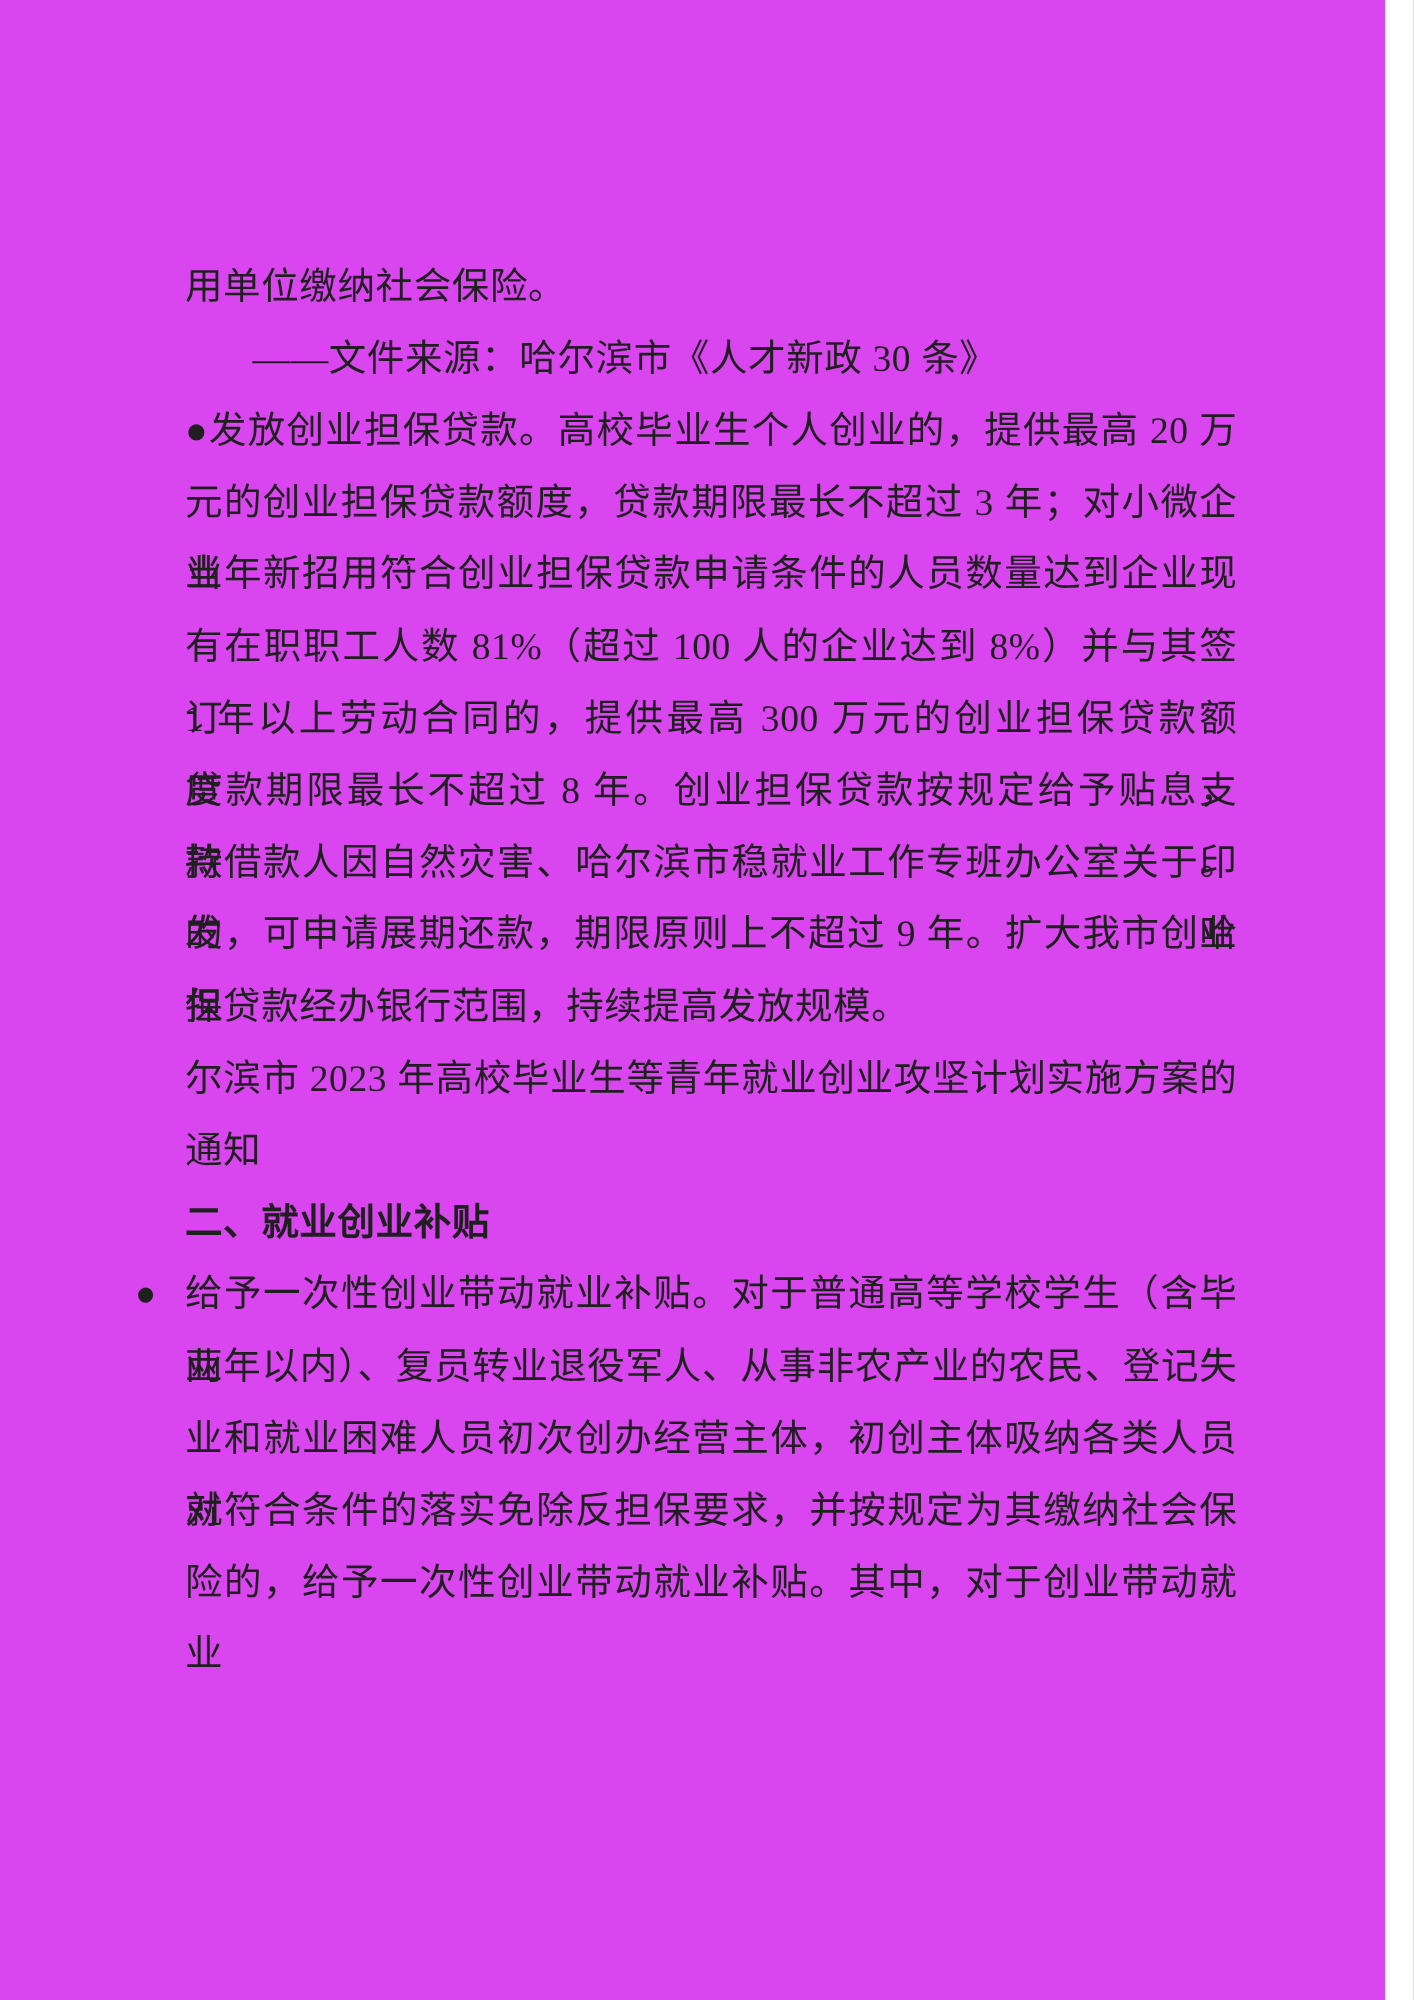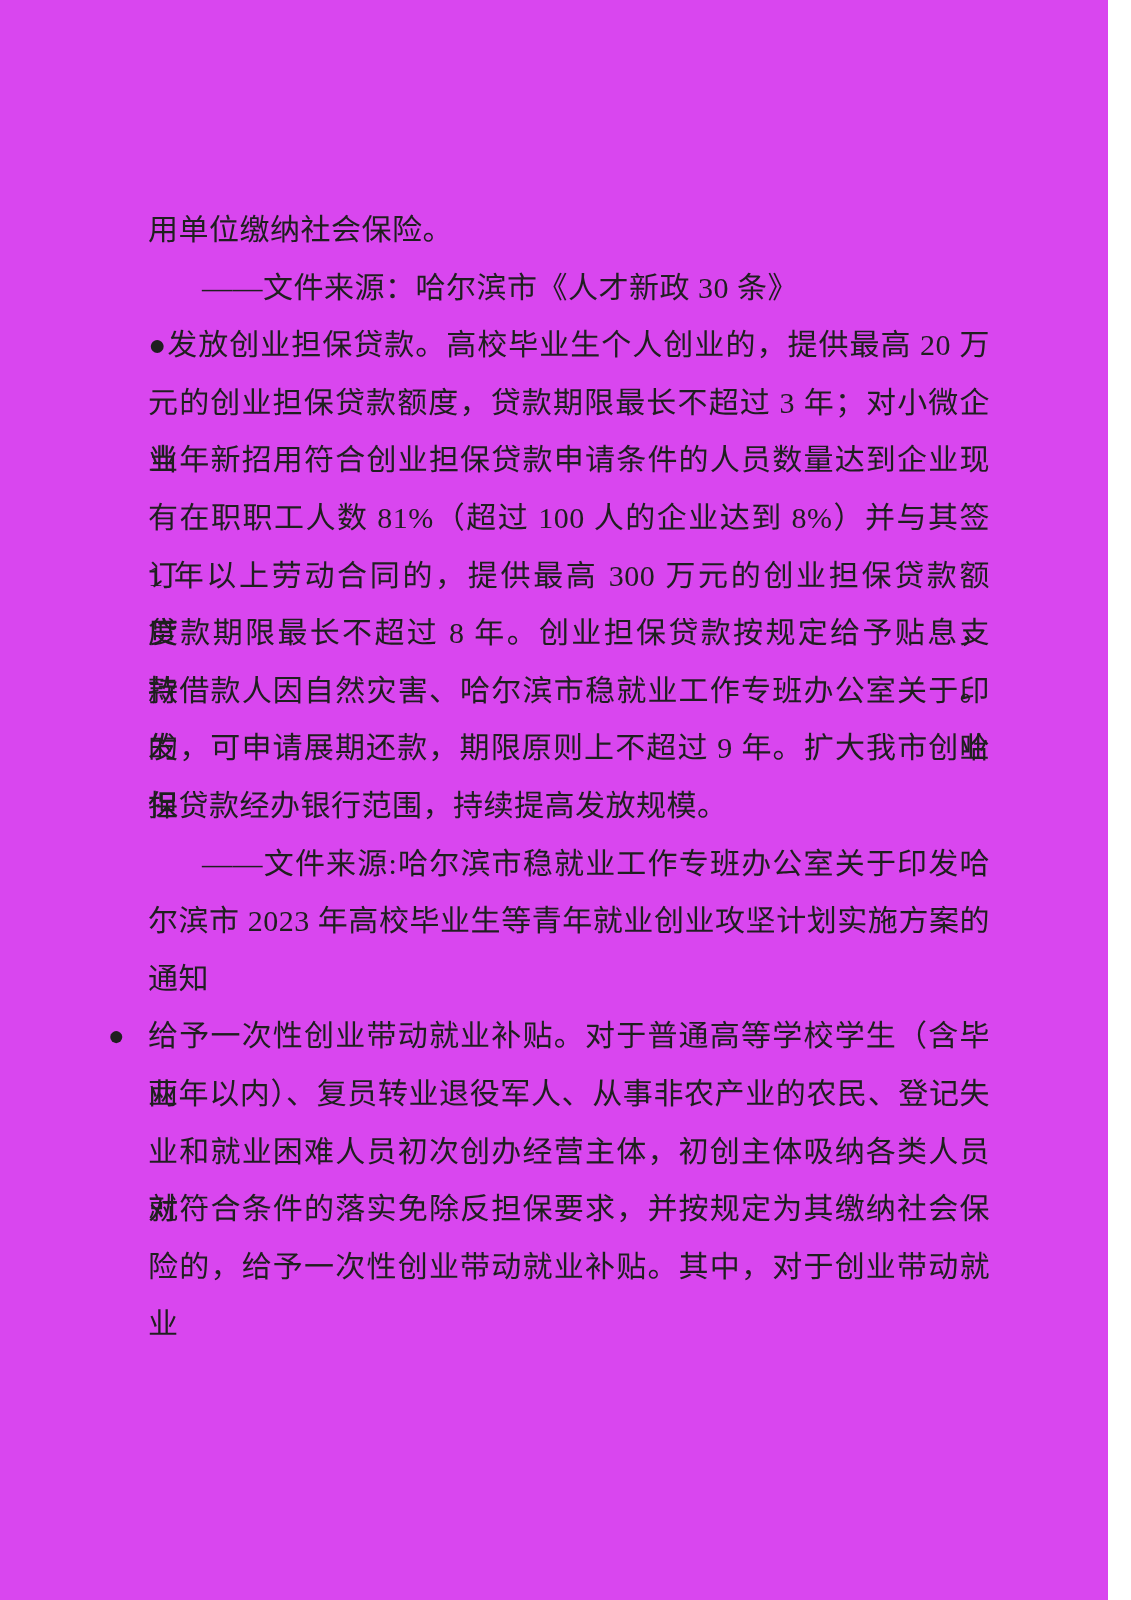--- a/index.html
+++ b/index.html
@@ -67,24 +67,24 @@
     <div class="line j">●发放创业担保贷款。高校毕业生个人创业的，提供最高 20 万</div>
     <div class="line j">元的创业担保贷款额度，贷款期限最长不超过 3 年；对小微企业</div>
     <div class="line j">当年新招用符合创业担保贷款申请条件的人员数量达到企业现</div>
     <div class="line j">有在职职工人数 81%（超过 100 人的企业达到 8%）并与其签订</div>
     <div class="line j">1 年以上劳动合同的，提供最高 300 万元的创业担保贷款额度，</div>
     <div class="line j">贷款期限最长不超过 8 年。创业担保贷款按规定给予贴息支持。</div>
     <div class="line j">款借款人因自然灾害、哈尔滨市稳就业工作专班办公室关于印发哈</div>
     <div class="line j">的，可申请展期还款，期限原则上不超过 9 年。扩大我市创业担</div>
     <div class="line">保贷款经办银行范围，持续提高发放规模。</div>
 
-    <div class="line j src-indent">——文件来源:哈尔滨市稳就业工作专班办公室关于印发哈</div>
     <div class="line j">尔滨市 2023 年高校毕业生等青年就业创业攻坚计划实施方案的</div>
     <div class="line">通知</div>
 
+    <div class="line heading">二、就业创业补贴</div>
 
     <div class="line j">
       <span class="hang-bullet">●</span><span>给予一次性创业带动就业补贴。对于普通高等学校学生（含毕业</span>
     </div>
     <div class="line j">两年以内）、复员转业退役军人、从事非农产业的农民、登记失</div>
     <div class="line j">业和就业困难人员初次创办经营主体，初创主体吸纳各类人员就</div>
     <div class="line j">对符合条件的落实免除反担保要求，并按规定为其缴纳社会保</div>
     <div class="line j">险的，给予一次性创业带动就业补贴。其中，对于创业带动就业</div>
 
   </div>

